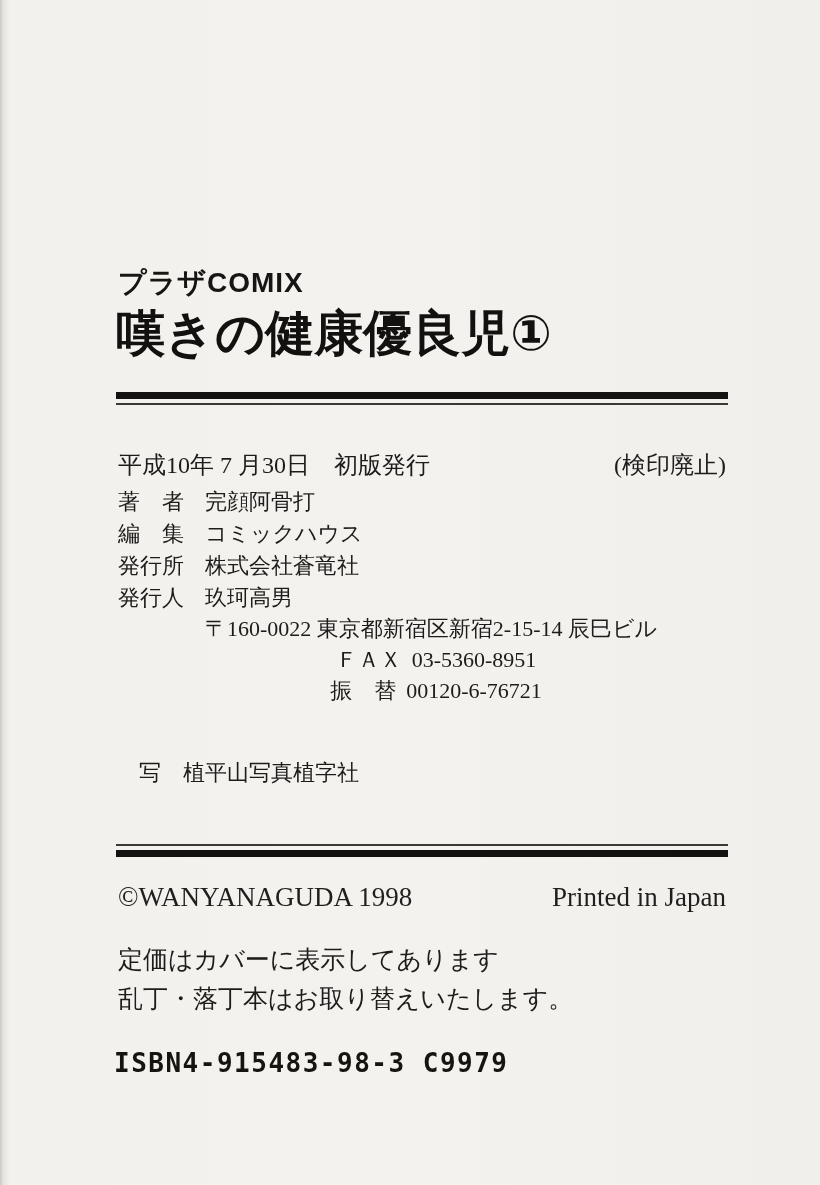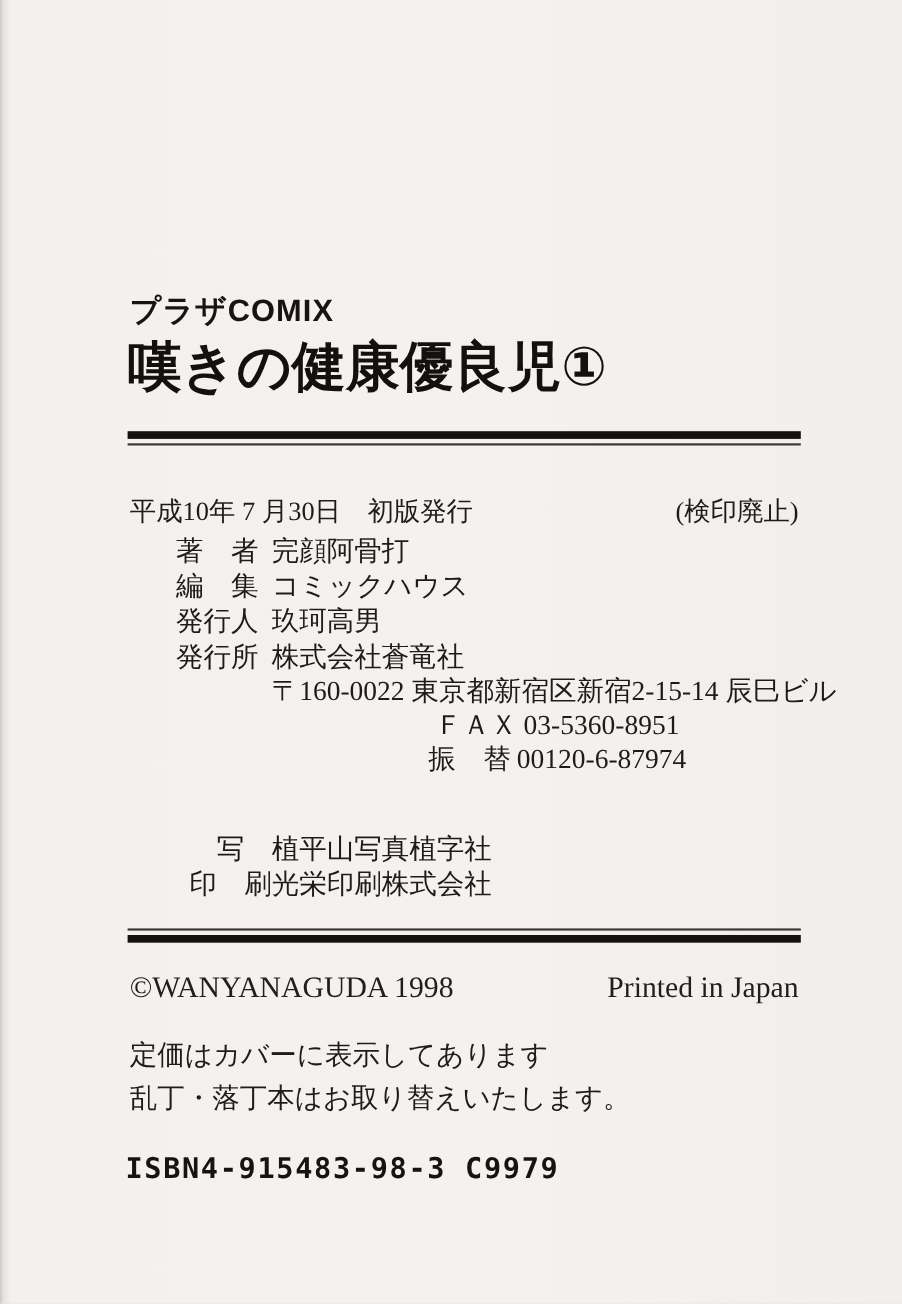--- a/index.html
+++ b/index.html
@@ -43,21 +43,21 @@
   .rule-bottom { top: 844px; }
   .rule-bottom .thick { margin-top: 4px; }
 
   .date-row {
     left: 118px; top: 433px; width: 608px;
     display: flex; justify-content: space-between;
     font-size: 24px;
     margin-top: 16px;
   }
 
-  .info { font-size: 25px; margin-left: 42px; }
+  .info { font-size: 22px; }
   .info .row { height: 32px; line-height: 32px; white-space: nowrap; }
   .lbl { display: inline-block; }
   .pub-rows { left: 118px; top: 486px; }
   .pub-rows .lbl { width: 87px; }
   .addr-block { left: 205px; top: 613px; text-align: center; }
   .addr-block .row { height: 31px; line-height: 31px; }
   .addr-block .lbl { width: 86px; }
   .prod-rows { left: 118px; top: 757px; text-align: right; }
   .prod-rows .lbl { width: 87px; }
 
@@ -101,43 +101,40 @@
   </div>
 
   <div class="abs info pub-rows">
     <div class="row">
       <span class="lbl">著　者</span><span class="val">完顔阿骨打</span>
     </div>
     <div class="row">
       <span class="lbl">編　集</span><span class="val">コミックハウス</span>
     </div>
     <div class="row">
-      <span class="lbl">発行人</span><span class="val">玖珂高男</span>
+      <span class="lbl">発行所</span><span class="val">株式会社蒼竜社</span>
     </div>
     <div class="row">
-      <span class="lbl">発行所</span><span class="val">株式会社蒼竜社</span>
+      <span class="lbl">発行人</span><span class="val">玖珂高男</span>
     </div>
   </div>
 
   <div class="abs info addr-block">
     <div class="row">〒160-0022 東京都新宿区新宿2-15-14 辰巳ビル</div>
     <div class="row">
       <span class="lbl">ＦＡＸ</span><span class="val">03-5360-8951</span>
     </div>
     <div class="row">
-      <span class="lbl">振　替</span><span class="val">00120-6-87974</span>
+      <span class="lbl">振　替</span><span class="val">00120-6-76721</span>
     </div>
   </div>
 
   <div class="abs info prod-rows">
     <div class="row">
       <span class="lbl">写　植</span><span class="val">平山写真植字社</span>
-    </div>
-    <div class="row">
-      <span class="lbl">印　刷</span><span class="val">光栄印刷株式会社</span>
     </div>
   </div>
 
   <div class="abs rule rule-bottom">
     <div class="thin"></div>
     <div class="thick"></div>
   </div>
 
   <div class="abs copyright-row">
     <span>©WANYANAGUDA 1998</span>

